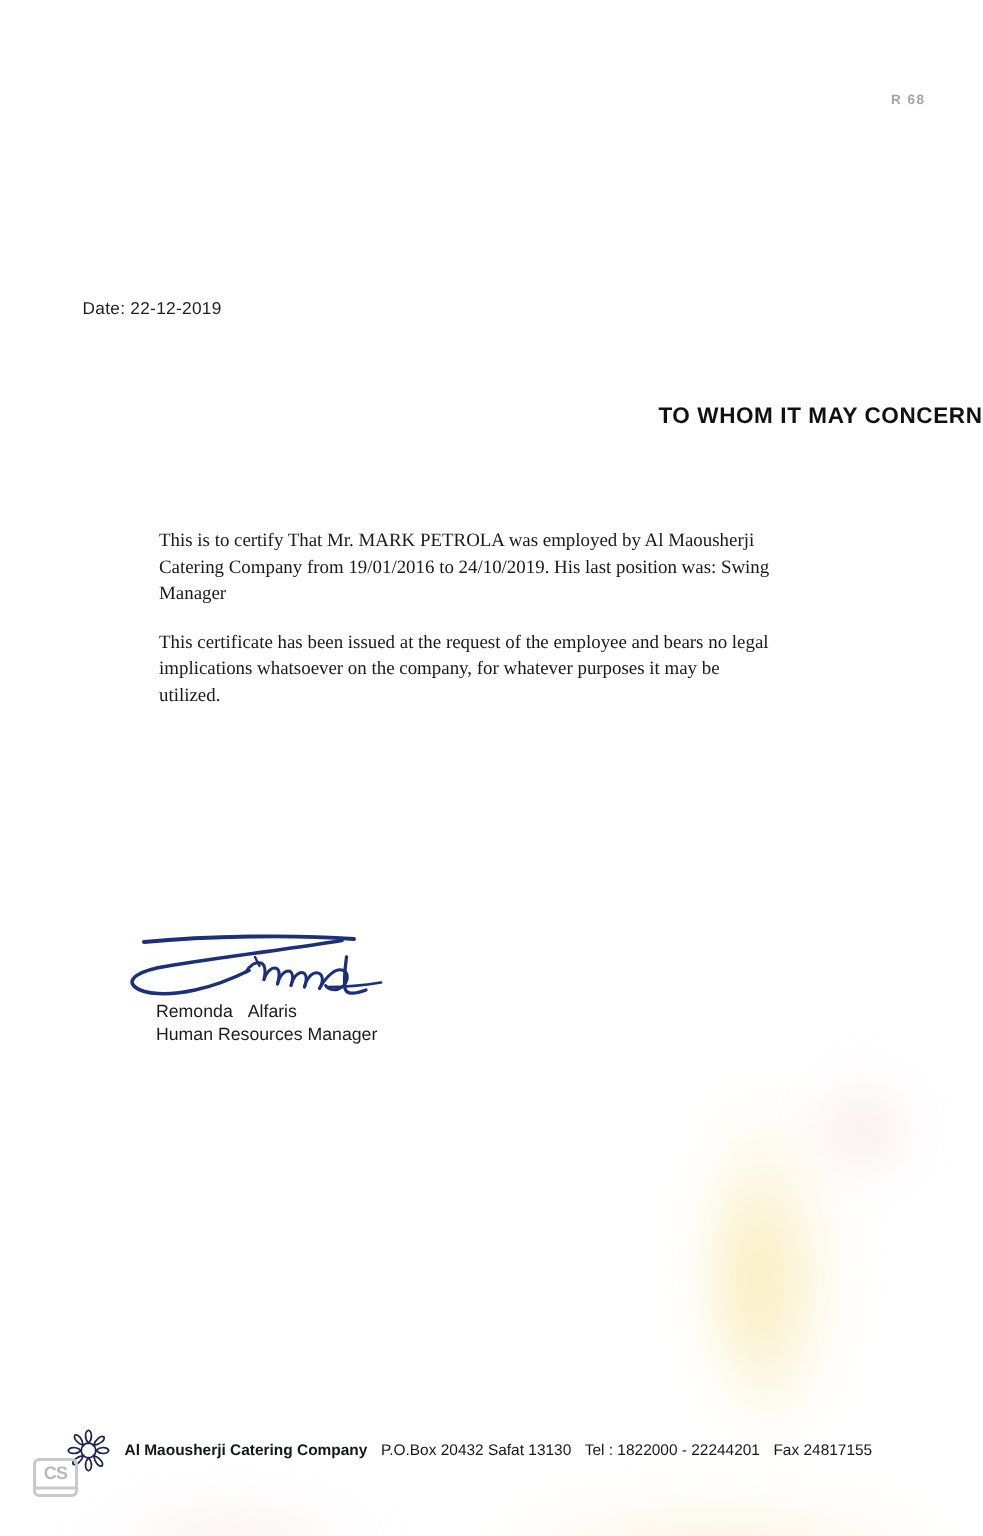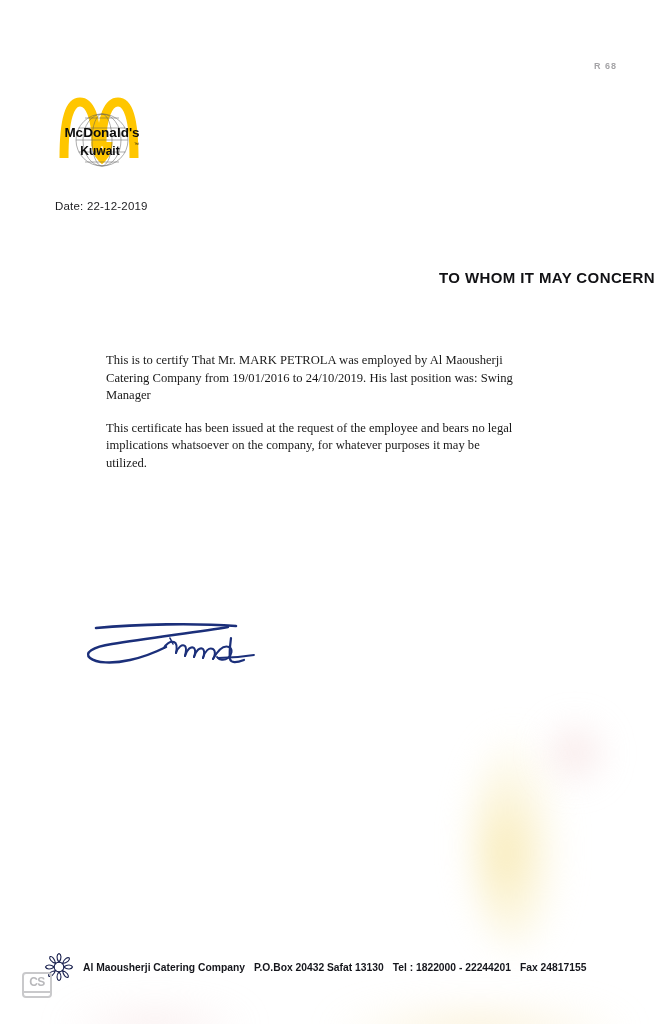--- a/index.html
+++ b/index.html
@@ -151,21 +151,21 @@
   }
   #footer-logo { width: 30px; height: 30px; flex: 0 0 auto; }
   #footer-text {
     margin-left: 9px;
     font-family: "Liberation Sans", sans-serif;
     font-size: 10.3px;
     color: #15161c;
     white-space: nowrap;
   }
   #footer-company { font-weight: bold; }
-  #footer-pobox, #footer-tel, #footer-fax { font-weight: bold; margin-top: 39px; }
+  #footer-pobox, #footer-tel, #footer-fax { font-weight: normal; margin-top: 39px; }
   .fsp { display: inline-block; width: 9px; }
 
   
   #watermark {
     position: absolute;
     left: 22px;
     top: 972px;
     display: flex;
     align-items: center;
     pointer-events: none;
@@ -209,45 +209,20 @@
 
 <div id="page">
 
   <div class="smudge" id="smudge-yellow"></div>
   <div class="smudge" id="smudge-pink"></div>
   <div class="smudge" id="smudge-bottom"></div>
   <div class="smudge" id="smudge-bottom-left"></div>
 
   <div id="corner-mark">R 68</div>
 
-  <div id="brand-logo">
-    <svg width="96" height="80" viewBox="0 0 96 80" aria-hidden="true">
-
-      <path d="M10 66 C10 26 16 10 26 10 C36 10 42 26 42 50
-               L48 50
-               L48 50
-               C48 26 54 10 64 10 C74 10 80 26 80 66" fill="none" stroke="#FFC600" stroke-width="9" stroke-linecap="butt"></path>
-      <path d="M42 50 C42 56 44 62 48 66 C52 62 54 56 54 50" fill="none" stroke="#FFC600" stroke-width="9"></path>
-
-      <g stroke="#5d5d5d" stroke-width="0.6" fill="none" opacity="0.85">
-        <circle cx="48" cy="48" r="26"></circle>
-        <ellipse cx="48" cy="48" rx="10" ry="26"></ellipse>
-        <ellipse cx="48" cy="48" rx="19" ry="26"></ellipse>
-        <line x1="22" y1="48" x2="74" y2="48"></line>
-        <path d="M24.5 36 H71.5"></path>
-        <path d="M24.5 60 H71.5"></path>
-        <path d="M31 26 H65"></path>
-        <path d="M31 70 H65"></path>
-      </g>
-
-      <text x="48" y="45" text-anchor="middle" font-family="Liberation Sans, sans-serif" font-size="13.5" font-weight="bold" fill="#0d0d0d">McDonald's</text>
-      <text x="46" y="63" text-anchor="middle" font-family="Liberation Sans, sans-serif" font-size="12" font-weight="bold" fill="#0d0d0d">Kuwait</text>
-      <text x="80" y="54" font-family="Liberation Sans, sans-serif" font-size="5" fill="#0d0d0d">™</text>
-    </svg>
-  </div>
 
   <div id="date-line">Date: 22-12-2019</div>
 
   <div id="doc-title">TO WHOM IT MAY CONCERN</div>
 
   <div id="body-block">
     <p class="para">This is to certify That Mr. MARK PETROLA was employed by Al Maousherji Catering Company    from 19/01/2016 to 24/10/2019. His last position was: Swing Manager</p>
     <p class="para">This certificate has been issued at the request of the employee and bears no legal implications whatsoever on the company, for whatever purposes it may be utilized.</p>
   </div>
 
@@ -262,20 +237,26 @@
         <path d="M107 36 C109 29 113 26 116 28 C118 30 117 34 116 37" stroke-width="2"></path>
         <path d="M116 37 C118 30 122 27 125 29 C127 31 126 35 125 38" stroke-width="2"></path>
         <path d="M125 38 C127 31 131 27 135 29 C138 31 137 36 135 39" stroke-width="2"></path>
         <path d="M135 39 C140 30 146 25 151 27 C155 29 154 35 150 38
                  C146 41 141 40 139 37" stroke-width="2"></path>
         <path d="M153 18 C152 26 151 33 152 39 C153 43 158 43 166 40" stroke-width="2.2"></path>
         <path d="M92 18 L95 24" stroke-width="1.6"></path>
         <path d="M140 38 C152 38 164 37 176 35" stroke-width="1.8"></path>
       </g>
     </svg>
+    <div id="signer-block">
+      <div id="signer-name">
+        <span>Remonda</span><span class="sep"></span><span>Alfaris</span>
+      </div>
+      <div id="signer-title">Human Resources Manager</div>
+    </div>
   </div>
 
   <div id="footer-bar">
     <svg id="footer-logo" viewBox="0 0 40 40" aria-hidden="true">
       <g fill="none" stroke="#1c2350" stroke-width="1.5">
         <circle cx="20" cy="20" r="6.5"></circle>
         <g>
           <path d="M20 13.5 C16 9 17 3 20 2 C23 3 24 9 20 13.5Z"></path>
           <path d="M24.6 15.4 C26.4 9.7 31.4 6.2 33.8 8 C34.8 10.9 30.8 14.4 24.6 15.4Z"></path>
           <path d="M26.5 20 C31 16 37 17 38 20 C37 23 31 24 26.5 20Z"></path>

